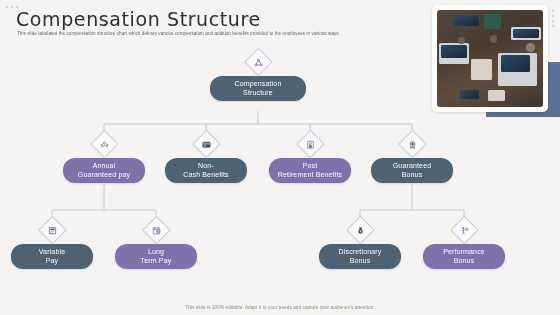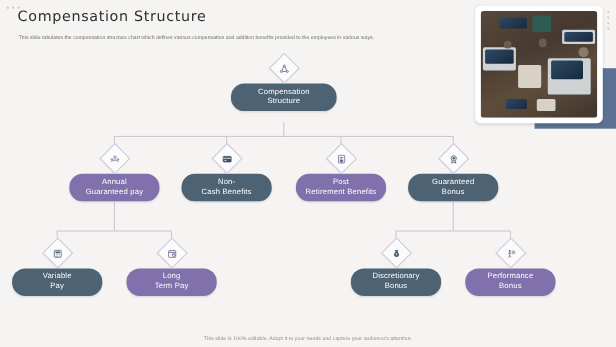--- a/index.html
+++ b/index.html
@@ -15,21 +15,21 @@
   .corner-dots{position:absolute;left:6px;top:6px;display:flex;gap:3px;}
   .corner-dots i{width:2px;height:2px;background:#c9c6c2;border-radius:50%;display:block;}
 
   
   .edge-grid{position:absolute;right:5px;top:10px;display:grid;grid-template-columns:repeat(2,3px);gap:3px;}
   .edge-grid i{width:2px;height:2px;background:#cfccc8;display:block;border-radius:50%;}
 
   
   .title{
     position:absolute;left:16px;top:8px;
-    font-size:13px;letter-spacing:.6px;color:#2e2e2e;
+    font-size:19px;letter-spacing:.6px;color:#2e2e2e;
     font-family:"DejaVu Sans", sans-serif;font-weight:400;
   }
   .subtitle{
     position:absolute;left:17px;top:30px;width:390px;
     font-size:4.6px;line-height:7px;color:#6a6a6a;letter-spacing:.05px;
   }
 
   
   .accent-block{
     position:absolute;right:0;top:62px;width:74px;height:55px;background:#5b7294;

